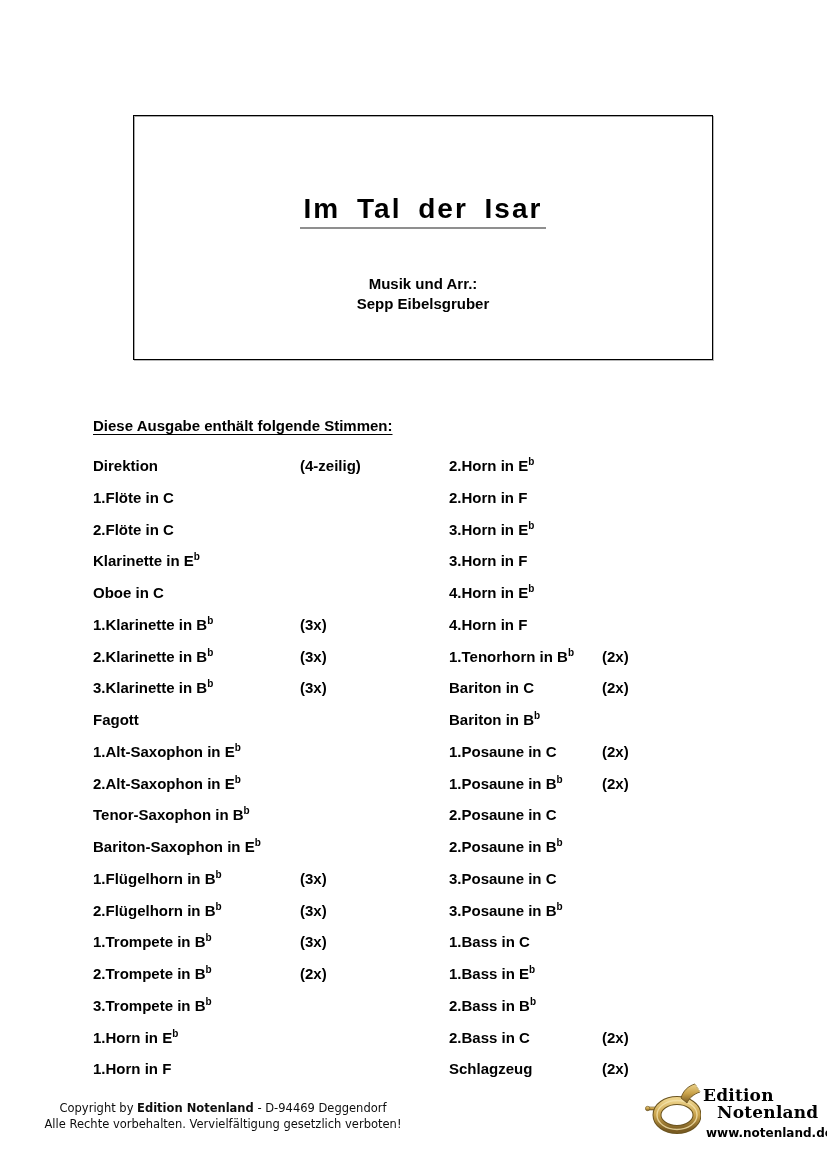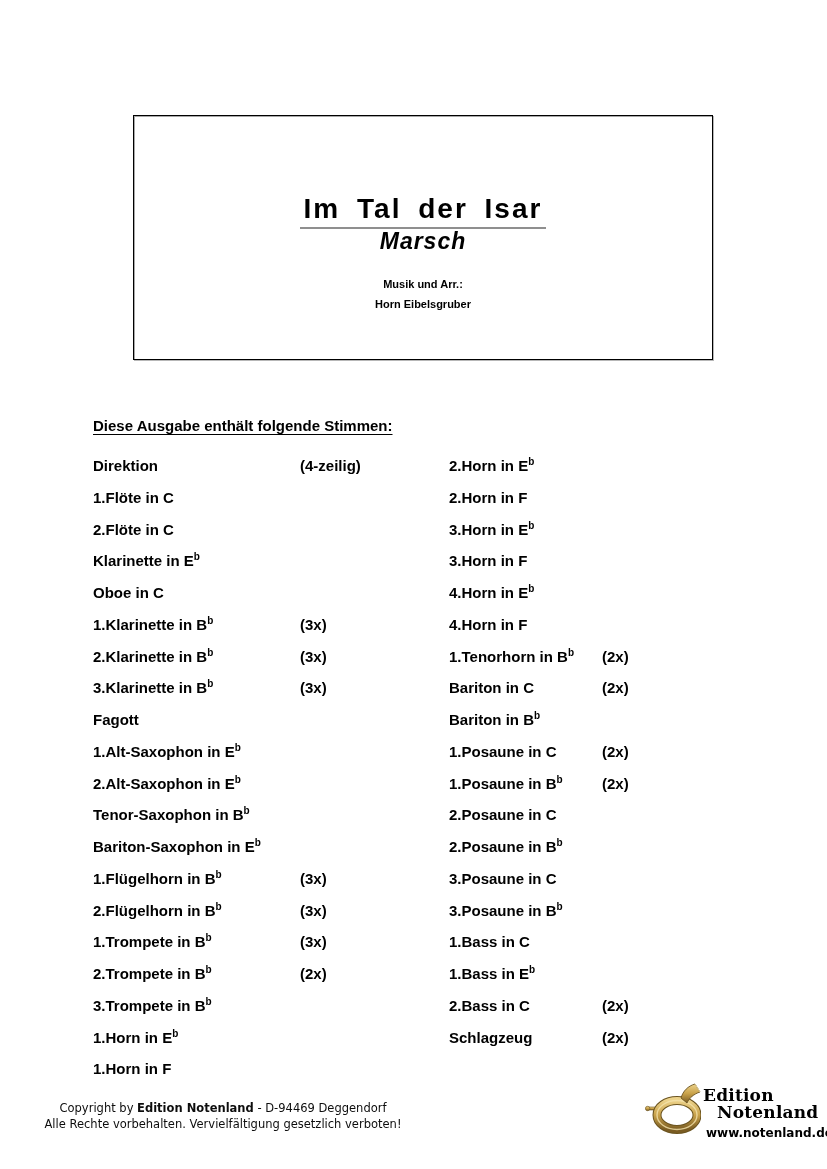--- a/index.html
+++ b/index.html
@@ -20,21 +20,21 @@
     display:inline-block; font-size:28px; font-weight:bold;
     letter-spacing:2px; word-spacing:7px; line-height:1.1;
     border-bottom:2px solid #8f8f8f; padding:0 4px 2px;
   }
   .box-subtitle{
     position:absolute; top:112px; left:0; right:0; text-align:center;
     font-size:23px; font-weight:bold; font-style:italic; letter-spacing:1px;
   }
   .box-credits{
     position:absolute; top:158px; left:0; right:0; text-align:center;
-    font-size:11px; font-weight:bold; line-height:20px;
+    font-size:15px; font-weight:bold; line-height:20px;
   }
   
   .list-heading{
     position:absolute; left:93px; top:409px;
     font-size:15px; font-weight:bold;
     text-decoration:underline; text-underline-offset:3px;margin-top:8px;
   }
   
   .parts-col{position:absolute; top:456px; font-size:15px; font-weight:bold; line-height:19px;}
   #parts-left{left:93px; width:350px;}
@@ -66,24 +66,23 @@
 </style>
 </head>
 <body>
 
 <div class="page">
 
   <div class="title-box">
     <div class="box-title-wrap">
       <span class="box-title">Im Tal der Isar</span>
     </div>
-    <div class="box-subtitle">Marsch</div>
     <div class="box-credits">
       <div>Musik und Arr.:</div>
-      <div>Horn Eibelsgruber</div>
+      <div>Sepp Eibelsgruber</div>
     </div>
   </div>
 
   <div class="list-heading">Diese Ausgabe enthält folgende Stimmen:</div>
 
   <div class="parts-col" id="parts-left">
       <div class="part-row">
         <span class="part-label">Direktion</span>
         <span class="part-qty">(4-zeilig)</span>
       </div>
@@ -224,20 +223,24 @@
       <div class="part-row">
         <span class="part-label">3.Posaune in B<sup class="flat">b</sup></span>
         <span class="part-qty"></span>
       </div>
       <div class="part-row">
         <span class="part-label">1.Bass in C</span>
         <span class="part-qty"></span>
       </div>
       <div class="part-row">
         <span class="part-label">1.Bass in E<sup class="flat">b</sup></span>
+        <span class="part-qty"></span>
+      </div>
+      <div class="part-row">
+        <span class="part-label">2.Bass in B<sup class="flat">b</sup></span>
         <span class="part-qty"></span>
       </div>
       <div class="part-row">
         <span class="part-label">2.Bass in C</span>
         <span class="part-qty">(2x)</span>
       </div>
       <div class="part-row">
         <span class="part-label">Schlagzeug</span>
         <span class="part-qty">(2x)</span>
       </div>

